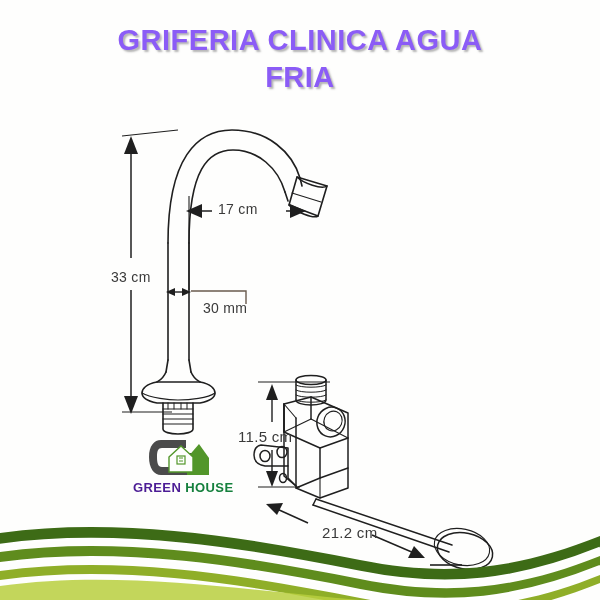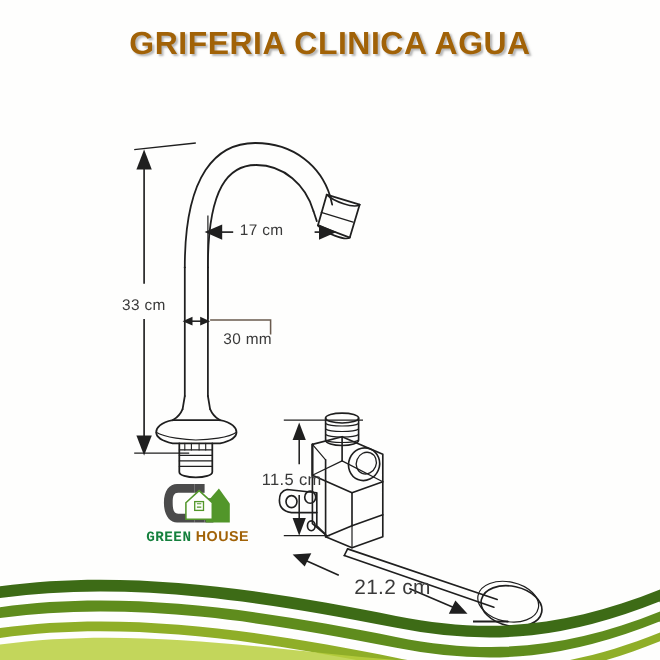--- a/index.html
+++ b/index.html
@@ -27,37 +27,37 @@
     top: 22px;
     width: 600px;
     text-align: center;
     pointer-events: none;
   }
   .title-line {
     font-family: "Liberation Sans", sans-serif;
     font-weight: bold;
     font-size: 29px;
     letter-spacing: 0.5px;
-    color: #a16207;
+    color: #8b5cf6;
     line-height: 37px;
     text-shadow: 2px 2px 2px rgba(120,120,120,0.55);
   }
   .dim-label {
     position: absolute;
     font-family: "Liberation Sans", sans-serif;
     font-size: 14px;
     color: #3a3a3a;
     letter-spacing: 0.3px;
     white-space: nowrap;
   }
   #lbl-17 { left: 218px; top: 201px; }
   #lbl-25 { left: 111px; top: 269px; }
   #lbl-20 { left: 203px; top: 300px; }
   #lbl-115 { left: 238px; top: 428px; font-size: 15px; }
-  #lbl-212 { left: 322px; top: 524px; font-size: 19px; }
+  #lbl-212 { left: 322px; top: 524px; font-size: 15px; }
 
   .logo-wrap {
     position: absolute;
     left: 133px;
     top: 437px;
     width: 90px;
     text-align: center;
   }
   .logo-mark {
     width: 62px;
@@ -66,22 +66,22 @@
     display: block;
   }
   .logo-text {
     font-family: "Liberation Sans", sans-serif;
     font-weight: bold;
     font-size: 13px;
     letter-spacing: 0.4px;
     margin-top: 2px;
     line-height: 14px;
   }
-  .logo-green { color: #15803d; font-family: Liberation Mono, monospace; }
-  .logo-house { color: #a16207; }
+  .logo-green { color: #4c1d95; }
+  .logo-house { color: #15803d; }
 </style>
 </head>
 <body>
 
 <svg id="canvas" viewBox="0 0 600 600" xmlns="http://www.w3.org/2000/svg">
 
   <g fill="none" stroke="#1f1f1f" stroke-width="1.6" stroke-linecap="round" stroke-linejoin="round">
 
     <path d="M168,360 L168,243"></path>
 
@@ -222,20 +222,21 @@
 
     <path d="M0,586 C120,569 250,591 360,600 L360,600 L0,600 Z" fill="#b9cf3e" opacity="0.85"></path>
     <path d="M0,545 C120,528 250,550 360,572 C450,590 520,580 600,548" fill="none" stroke="#ffffff" stroke-width="2.5"></path>
     <path d="M0,563 C120,546 250,568 360,590 C450,608 520,598 600,566" fill="none" stroke="#ffffff" stroke-width="2.2"></path>
   </g>
 
 </svg>
 
 <div class="title-block">
   <div class="title-line">GRIFERIA CLINICA AGUA</div>
+  <div class="title-line">FRIA</div>
 </div>
 
 <div class="dim-label" id="lbl-17">17 cm</div>
 <div class="dim-label" id="lbl-25">33 cm</div>
 <div class="dim-label" id="lbl-20">30 mm</div>
 <div class="dim-label" id="lbl-115">11.5 cm</div>
 <div class="dim-label" id="lbl-212">21.2 cm</div>
 
 <div class="logo-wrap">
   <svg class="logo-mark" viewBox="0 0 62 42" xmlns="http://www.w3.org/2000/svg">

